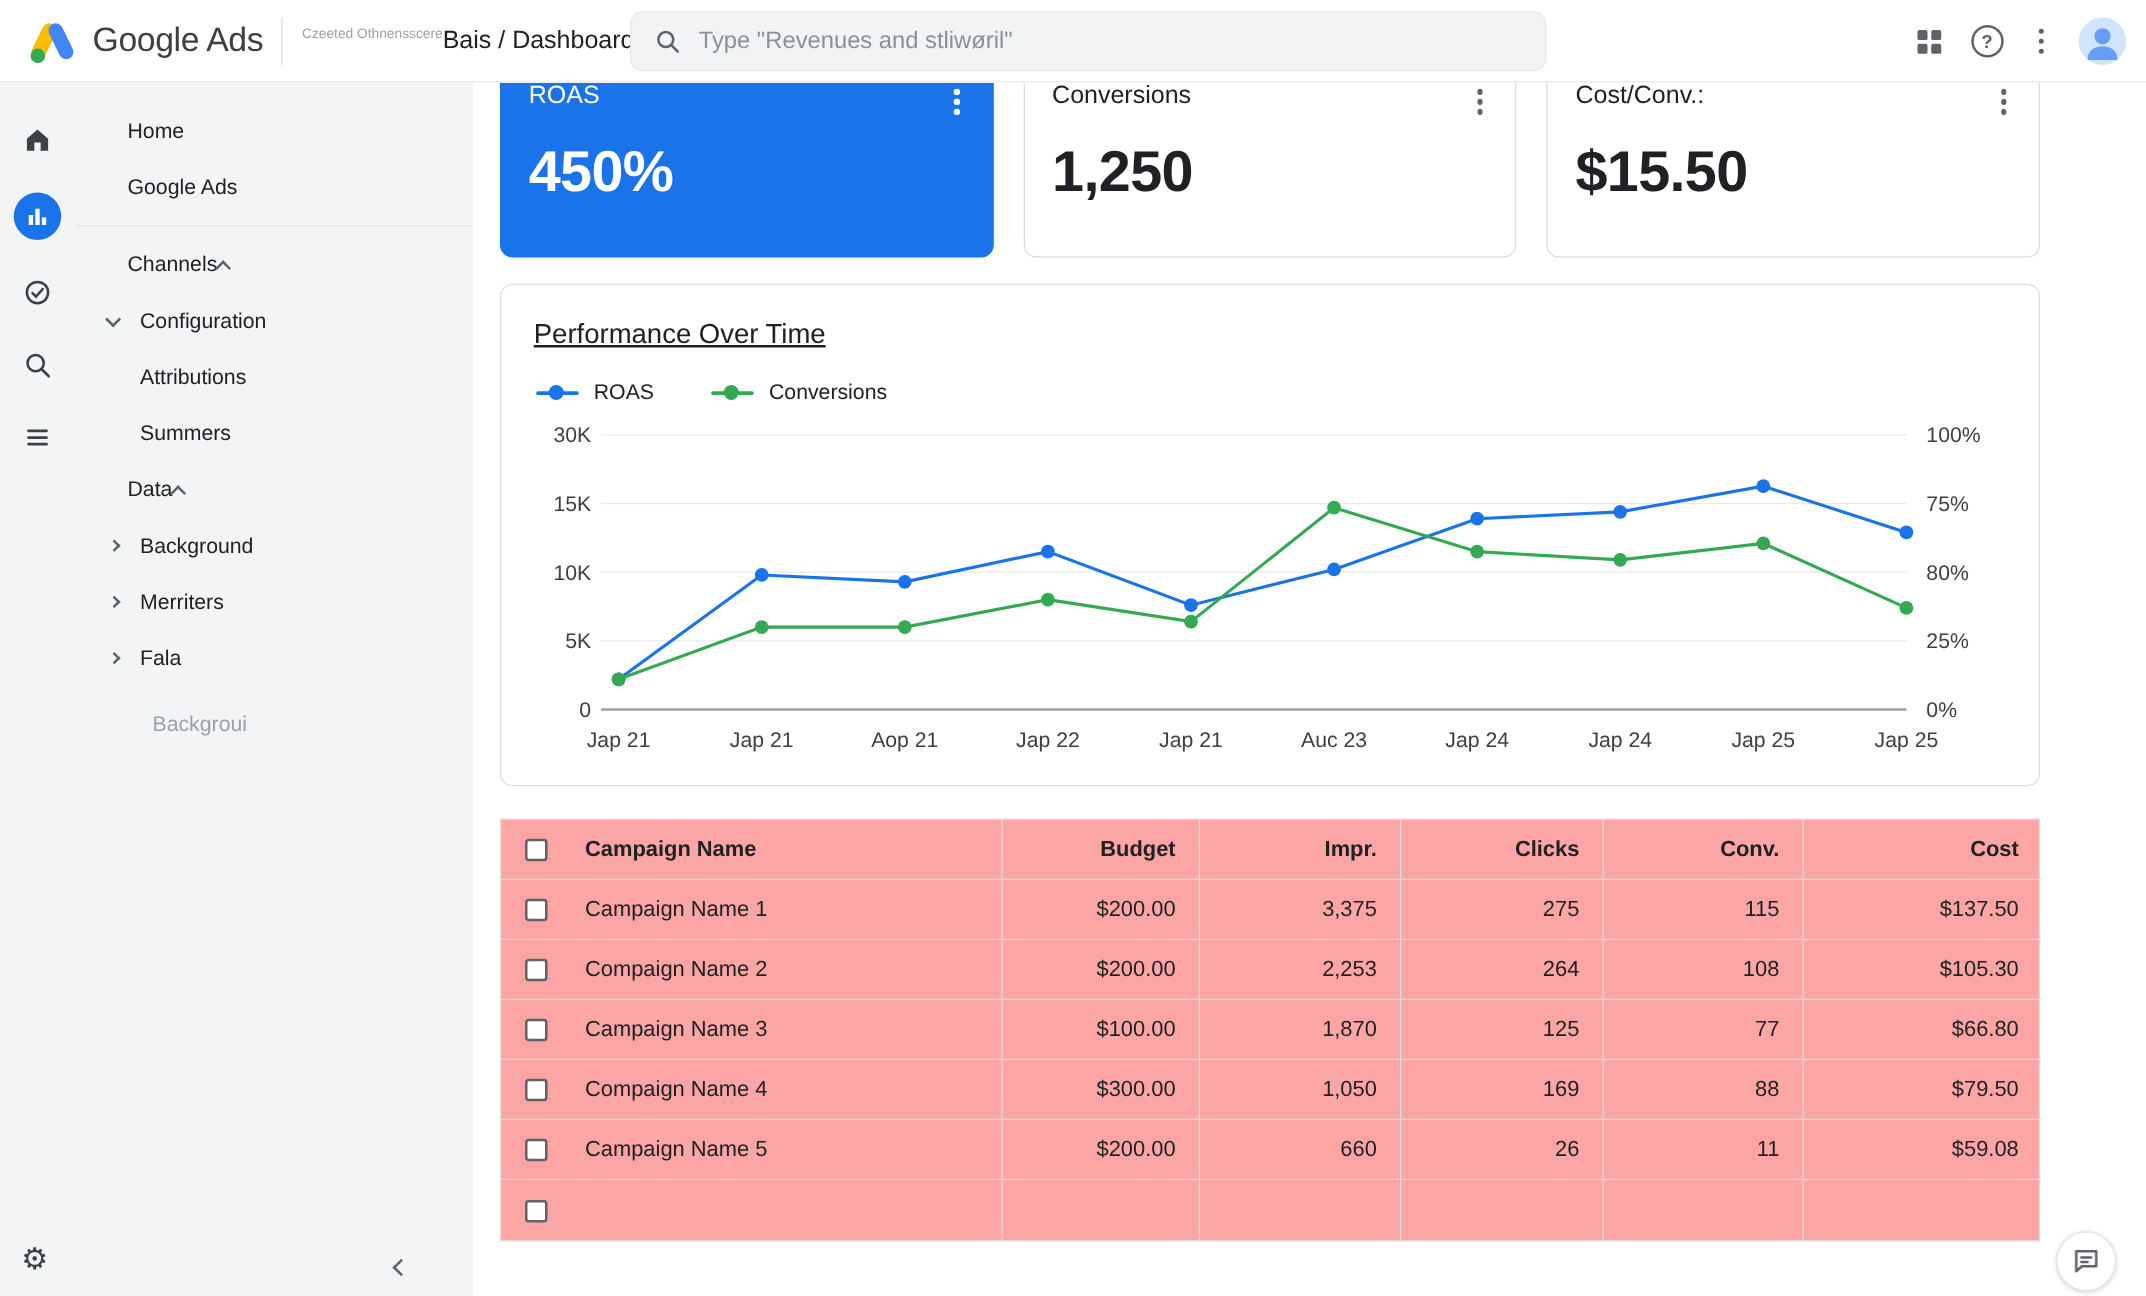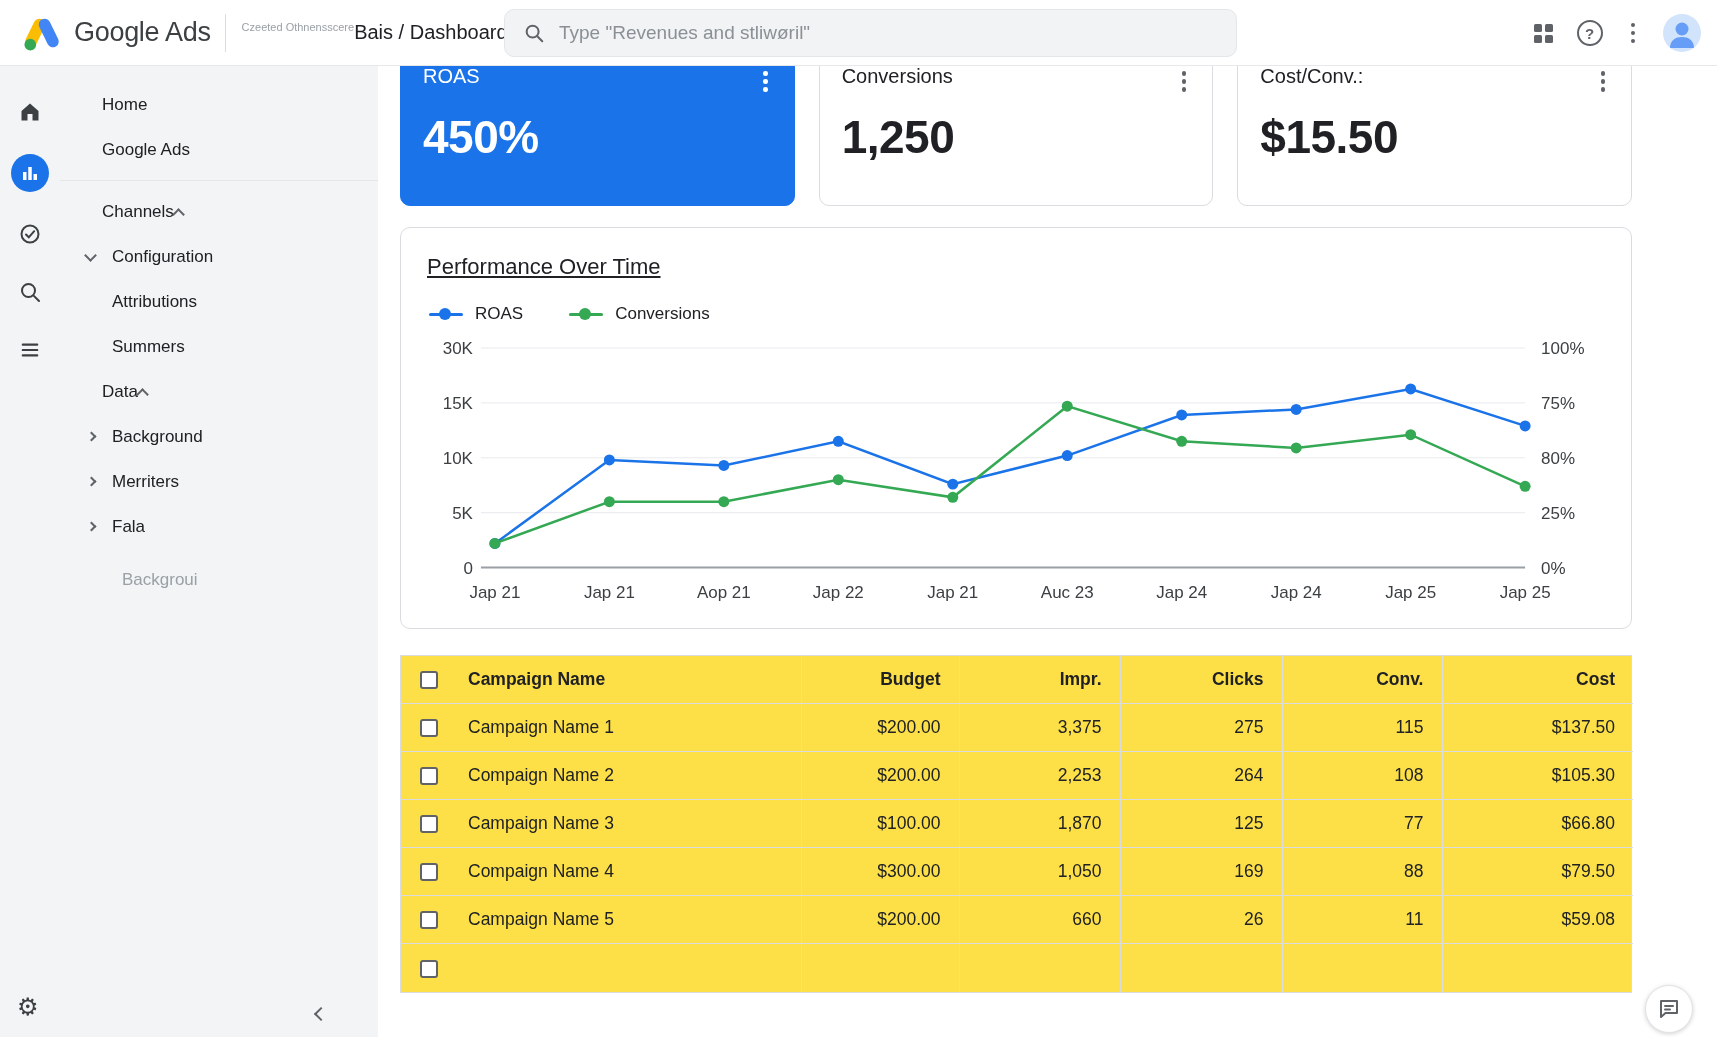--- a/index.html
+++ b/index.html
@@ -63,21 +63,21 @@
 
   .chart-card{margin-top:21px;border:1px solid #dadce0;border-radius:10px;padding:26px 26px 8px;background:#fff;}
   .chart-title{font-size:22px;font-weight:500;color:#202124;text-decoration:underline;}
   .legend{display:flex;gap:46px;margin:24px 0 6px 2px;}
   .legend-item{display:flex;align-items:center;gap:12px;font-size:17px;font-weight:500;color:#202124;}
   .legend-swatch{position:relative;width:34px;height:3px;background:currentColor;border-radius:2px;}
   .legend-swatch::after{content:'';position:absolute;left:10px;top:-4.5px;width:12px;height:12px;border-radius:50%;background:currentColor;}
   #chart-svg{display:block;width:100%;height:auto;}
   #chart-svg text{font-family:"Liberation Sans","DejaVu Sans",sans-serif;}
 
-  .table-wrap{margin-top:26px;border:1px solid #dadce0;background:#fde047;}
+  .table-wrap{margin-top:26px;border:1px solid #dadce0;background:#fca5a5;}
   table{width:100%;border-collapse:collapse;table-layout:fixed;font-size:17.5px;color:#202124;}
   th{font-weight:700;padding-left:24px;}
   th,td{height:48px;white-space:nowrap;overflow:hidden;}
   .col-check{text-align:center;padding:0;}
   .col-name{text-align:left;padding-left:12px;}
   .col-num{text-align:right;padding-right:18px;border-left:1px solid #dadce0;}
   tbody tr{border-top:1px solid #dadce0;}
   .checkbox{display:inline-block;width:18px;height:18px;border:2px solid #5f6368;border-radius:3px;vertical-align:middle;background:#fff;cursor:pointer;}
 
   .fab{position:fixed;right:24px;bottom:4px;width:48px;height:48px;background:#fff;border:1px solid #e0e3e6;border-radius:50%;box-shadow:0 1px 4px rgba(0,0,0,.18);display:flex;align-items:center;justify-content:center;cursor:pointer;z-index:30;}

